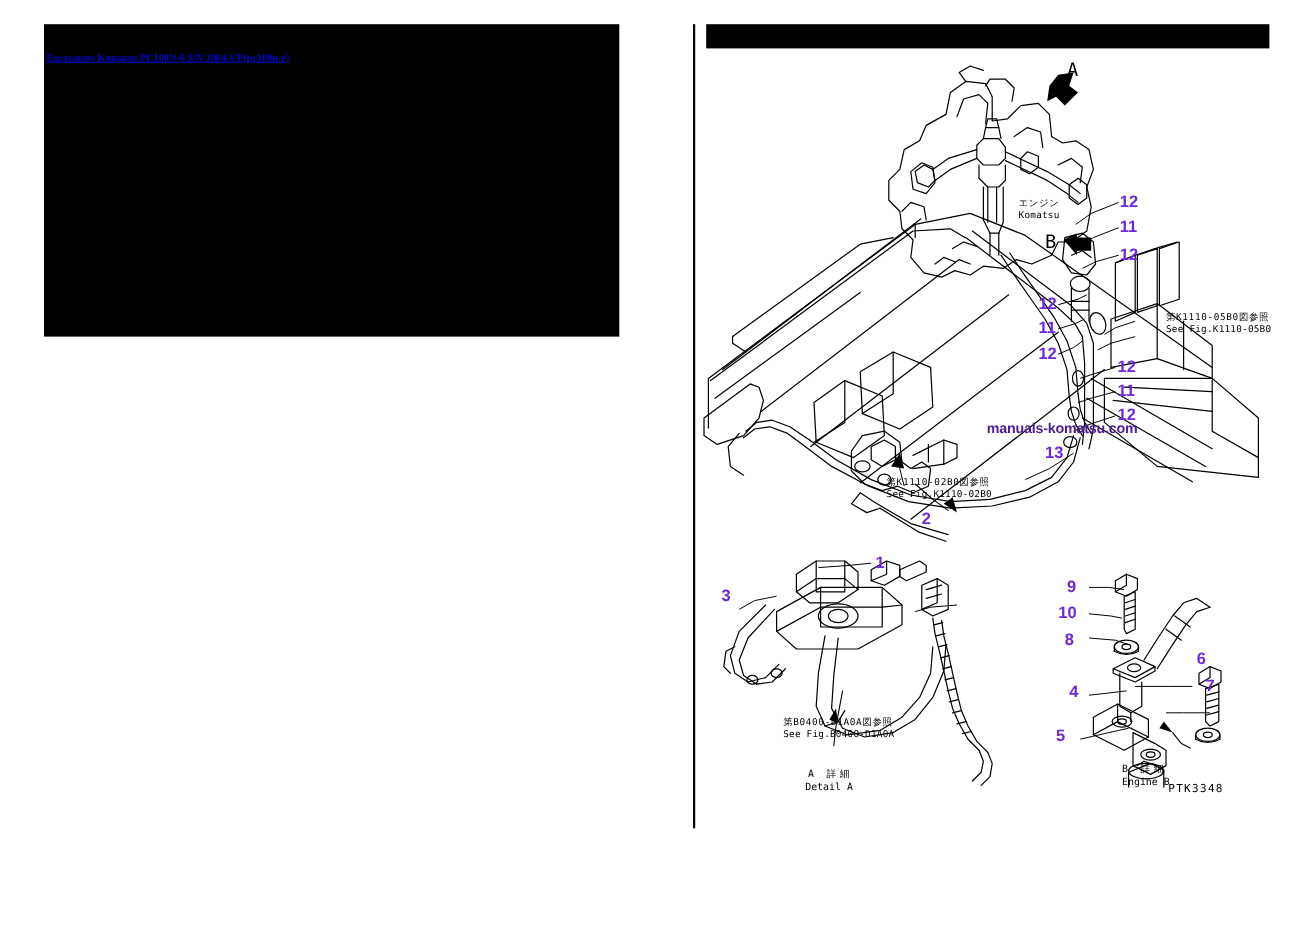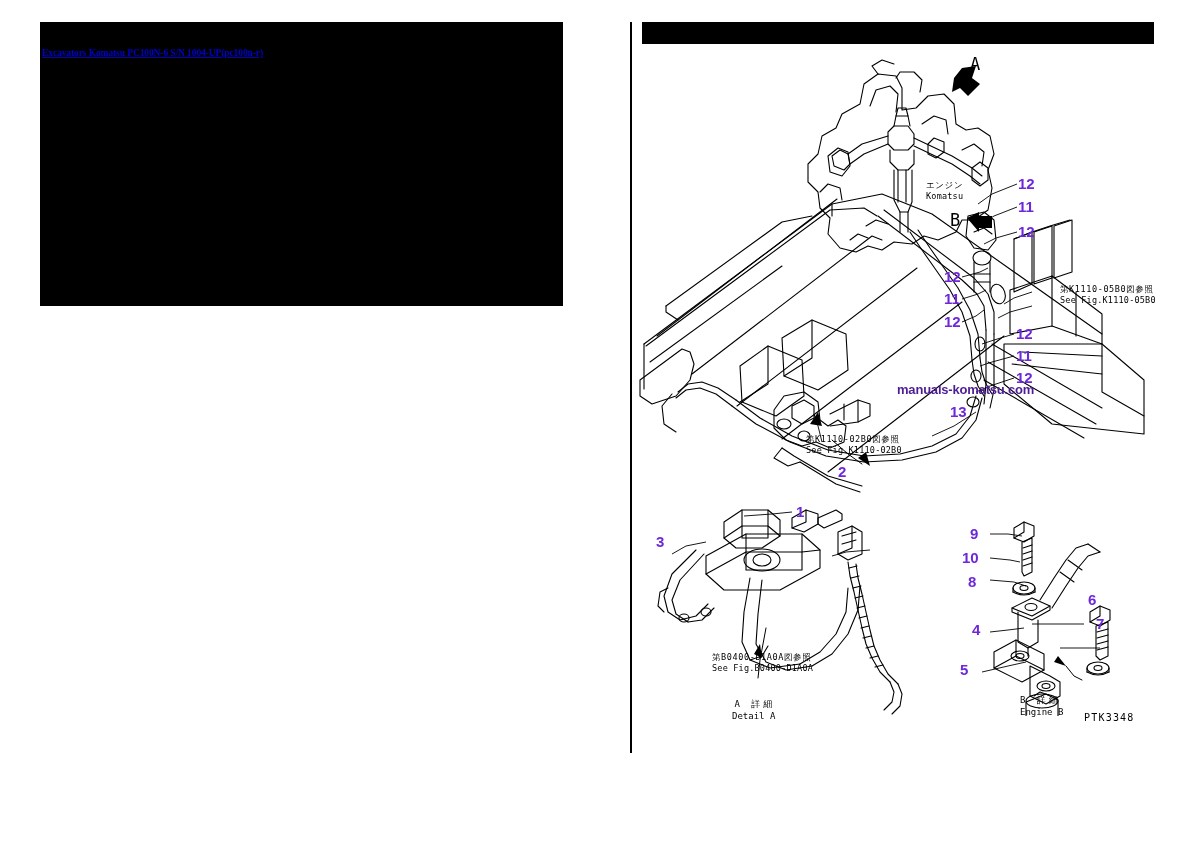--- a/index.html
+++ b/index.html
@@ -479,21 +479,21 @@
       <div class="detail-label" style="left:100px; top:654px;text-align:right;">
         <div class="jp">A 詳細</div>
         <div>Detail A</div>
       </div>
 
       <div class="detail-label" style="left:388px; top:650px;">
         <div class="jp">B 詳細</div>
         <div>Engine B</div>
       </div>
 
-      <div id="drawing-number" style="left:452px; top:668px;">PTK3348</div>
+      <div id="drawing-number" style="left:430px; top:668px;">PTK3348</div>
 
       <div class="callout" style="left:386px; top:132px;">12</div>
       <div class="callout" style="left:386px; top:155px;">11</div>
       <div class="callout" style="left:386px; top:180px;">12</div>
 
       <div class="callout" style="left:312px; top:225px;">12</div>
       <div class="callout" style="left:312px; top:247px;">11</div>
       <div class="callout" style="left:312px; top:270px;">12</div>
 
       <div class="callout" style="left:384px; top:282px;">12</div>

